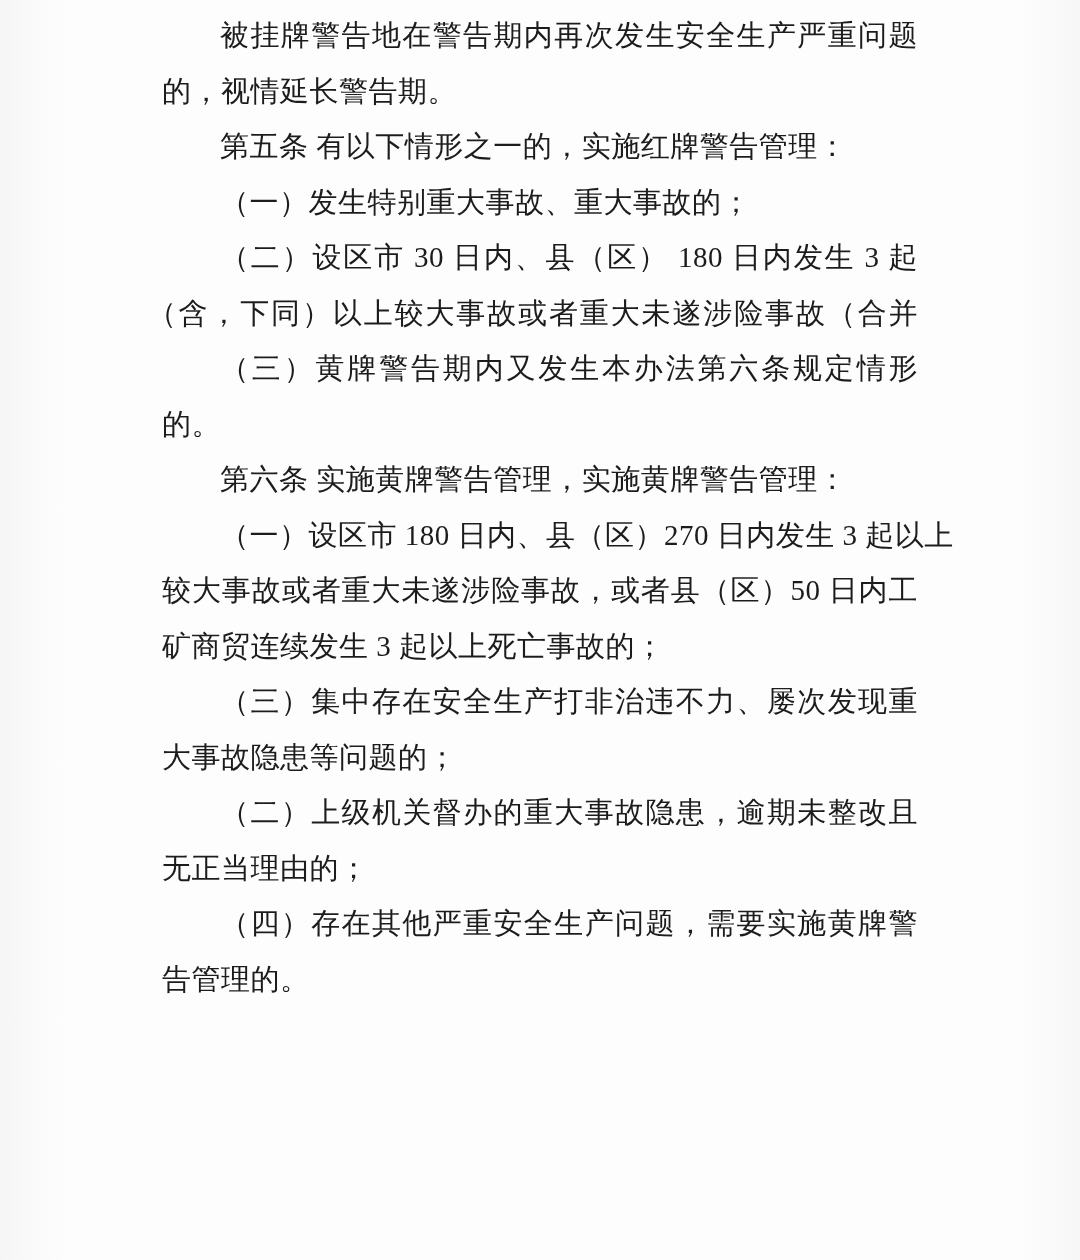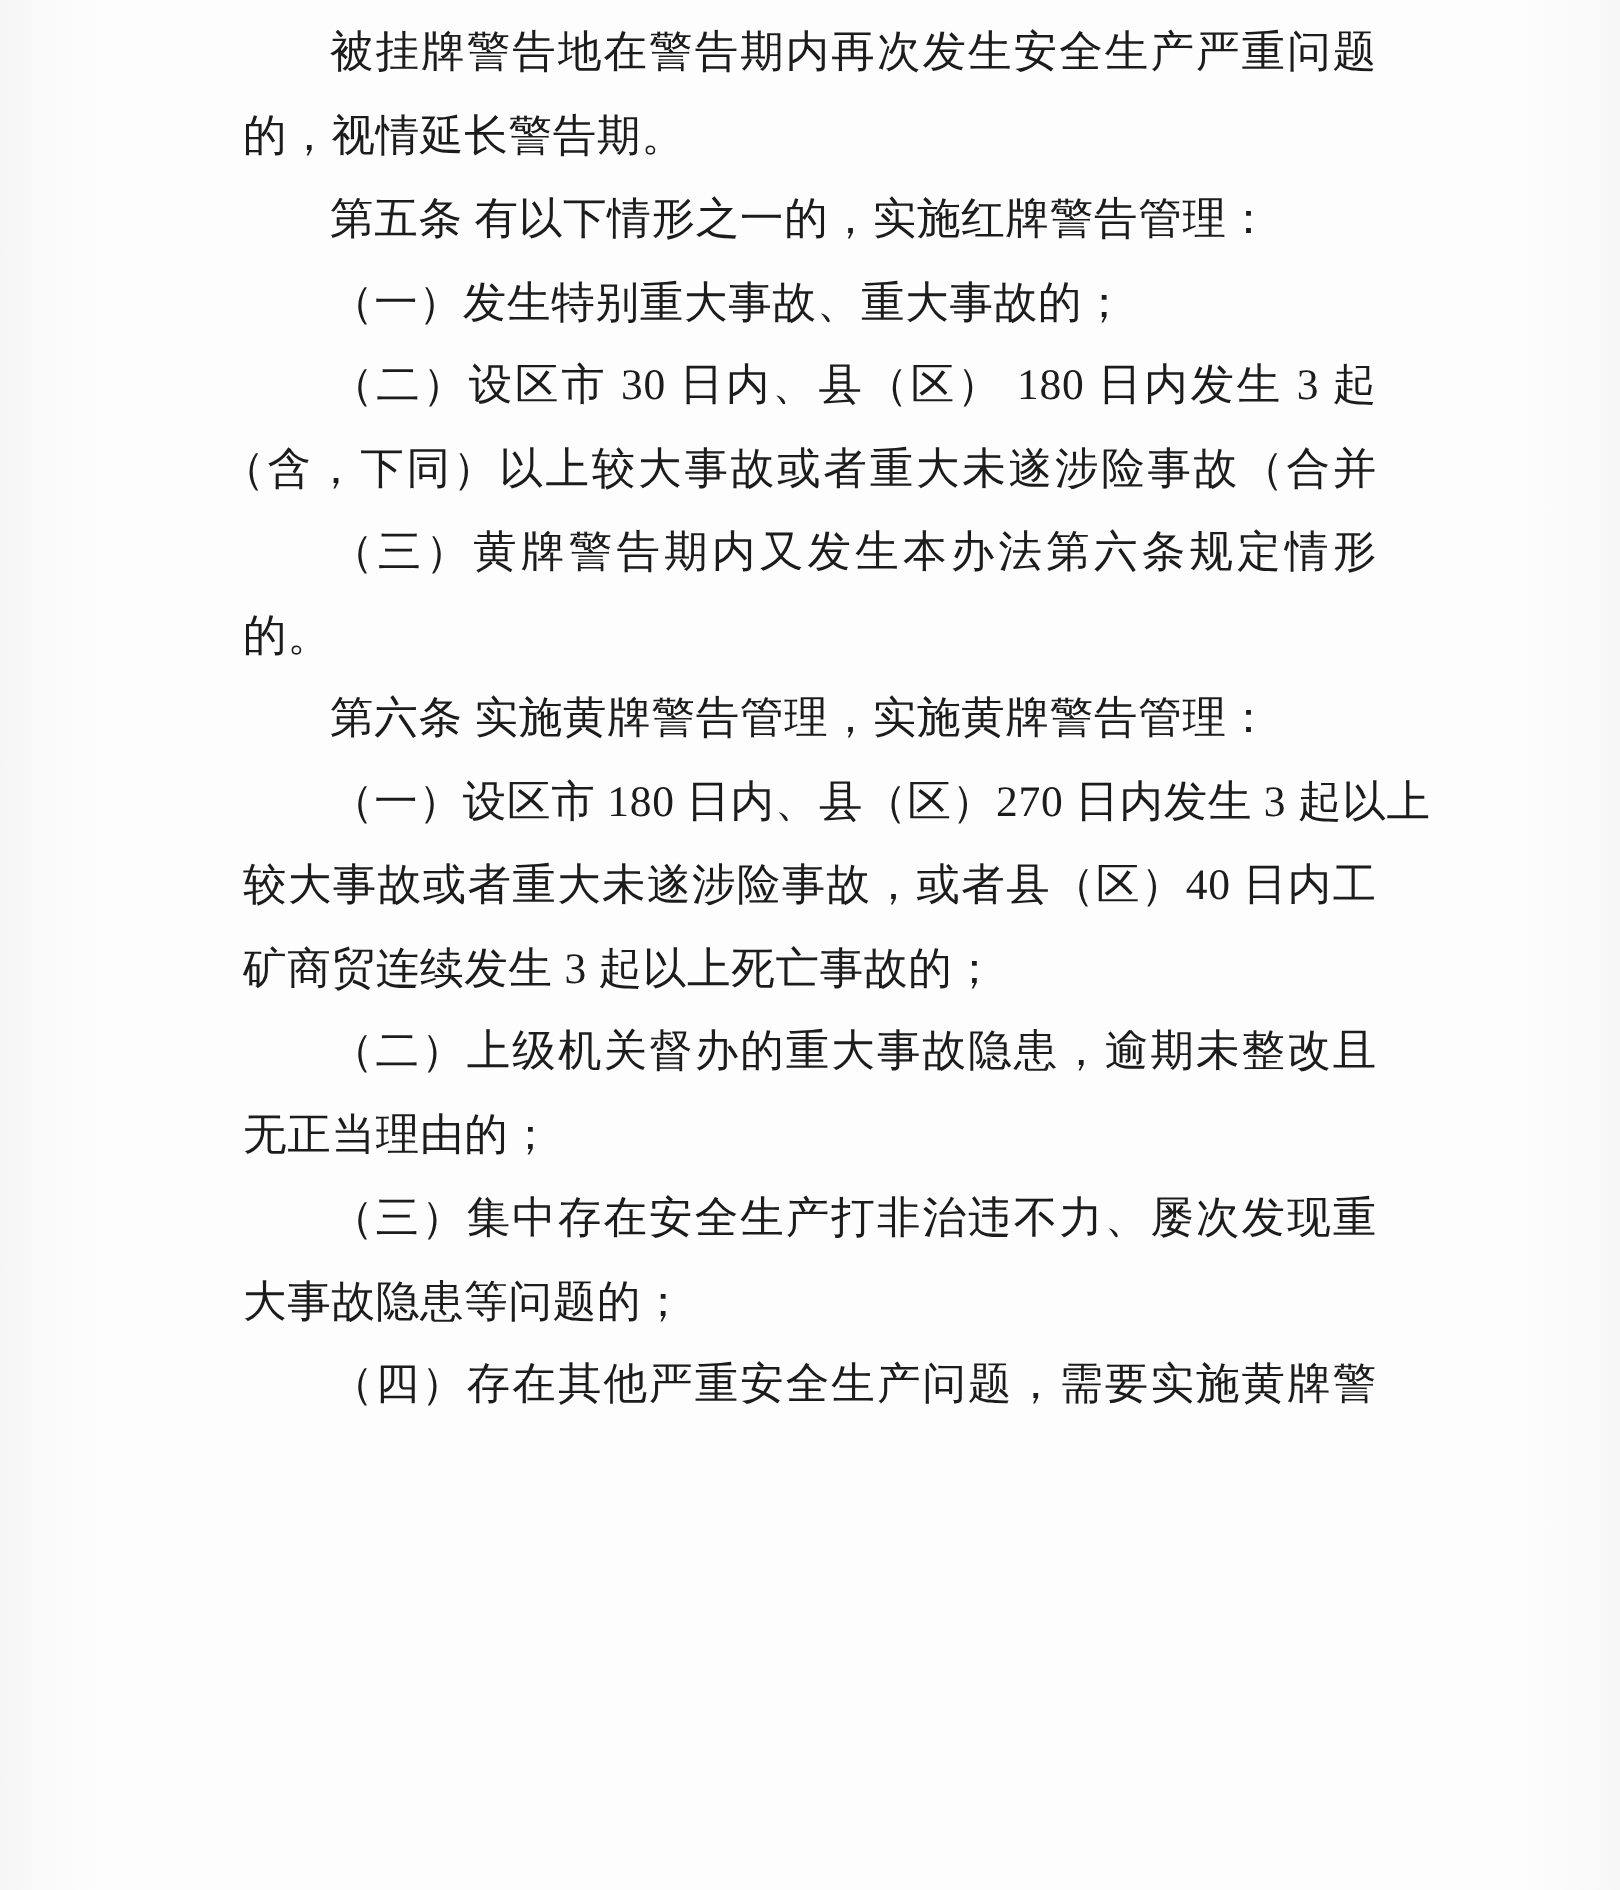--- a/index.html
+++ b/index.html
@@ -65,32 +65,33 @@
     <div class="line first">（三）黄牌警告期内又发生本办法第六条规定情形</div>
     <div class="line last">的。</div>
   </div>
 
   <div class="paragraph">
     <div class="line first last">第六条 实施黄牌警告管理，实施黄牌警告管理：</div>
   </div>
 
   <div class="paragraph">
     <div class="line first">（一）设区市 180 日内、县（区）270 日内发生 3 起以上</div>
-    <div class="line">较大事故或者重大未遂涉险事故，或者县（区）40 日内工</div>
+    <div class="line">较大事故或者重大未遂涉险事故，或者县（区）50 日内工</div>
     <div class="line last">矿商贸连续发生 3 起以上死亡事故的；</div>
+  </div>
+
+  <div class="paragraph">
+    <div class="line first">（三）集中存在安全生产打非治违不力、屡次发现重</div>
+    <div class="line last">大事故隐患等问题的；</div>
   </div>
 
   <div class="paragraph">
     <div class="line first">（二）上级机关督办的重大事故隐患，逾期未整改且</div>
     <div class="line last">无正当理由的；</div>
   </div>
 
   <div class="paragraph">
-    <div class="line first">（三）集中存在安全生产打非治违不力、屡次发现重</div>
-    <div class="line last">大事故隐患等问题的；</div>
-  </div>
-
-  <div class="paragraph">
     <div class="line first">（四）存在其他严重安全生产问题，需要实施黄牌警</div>
+    <div class="line last">告管理的。</div>
   </div>
 
 
 </div>
 
 </body></html>

